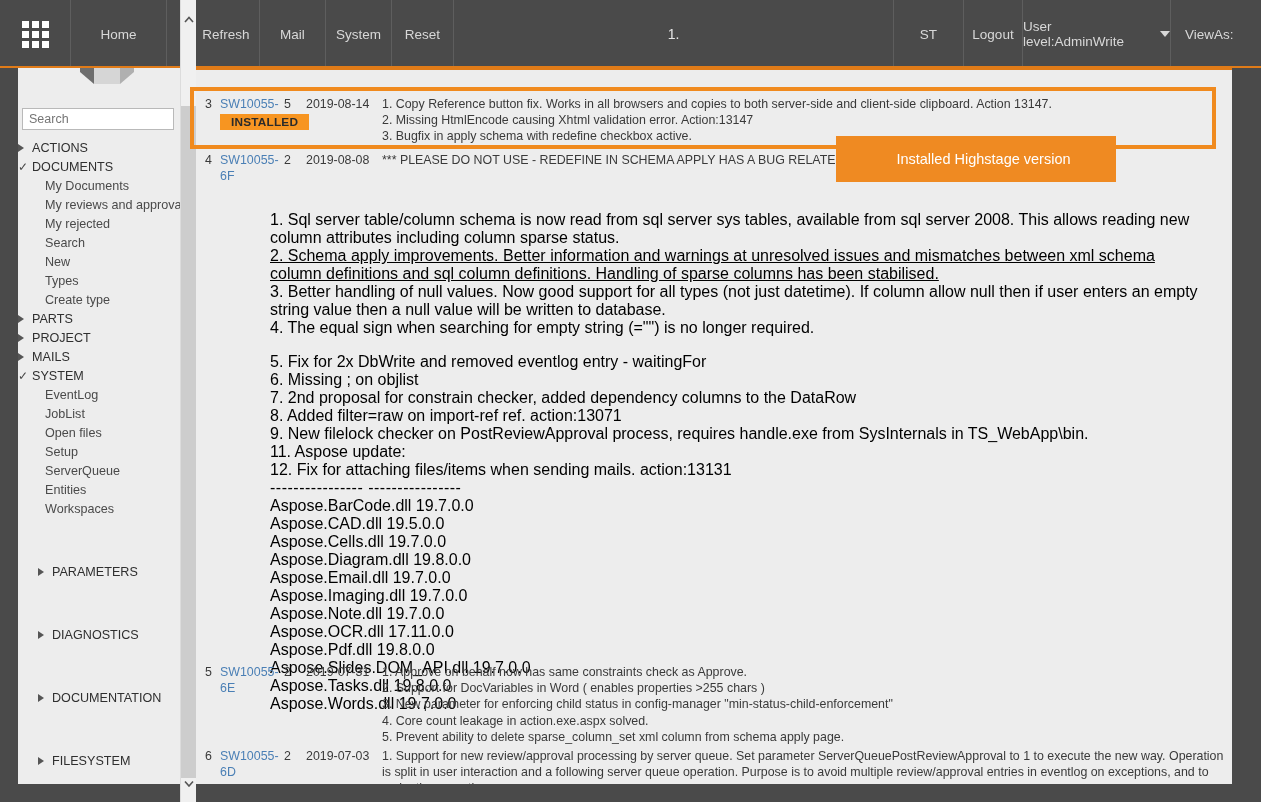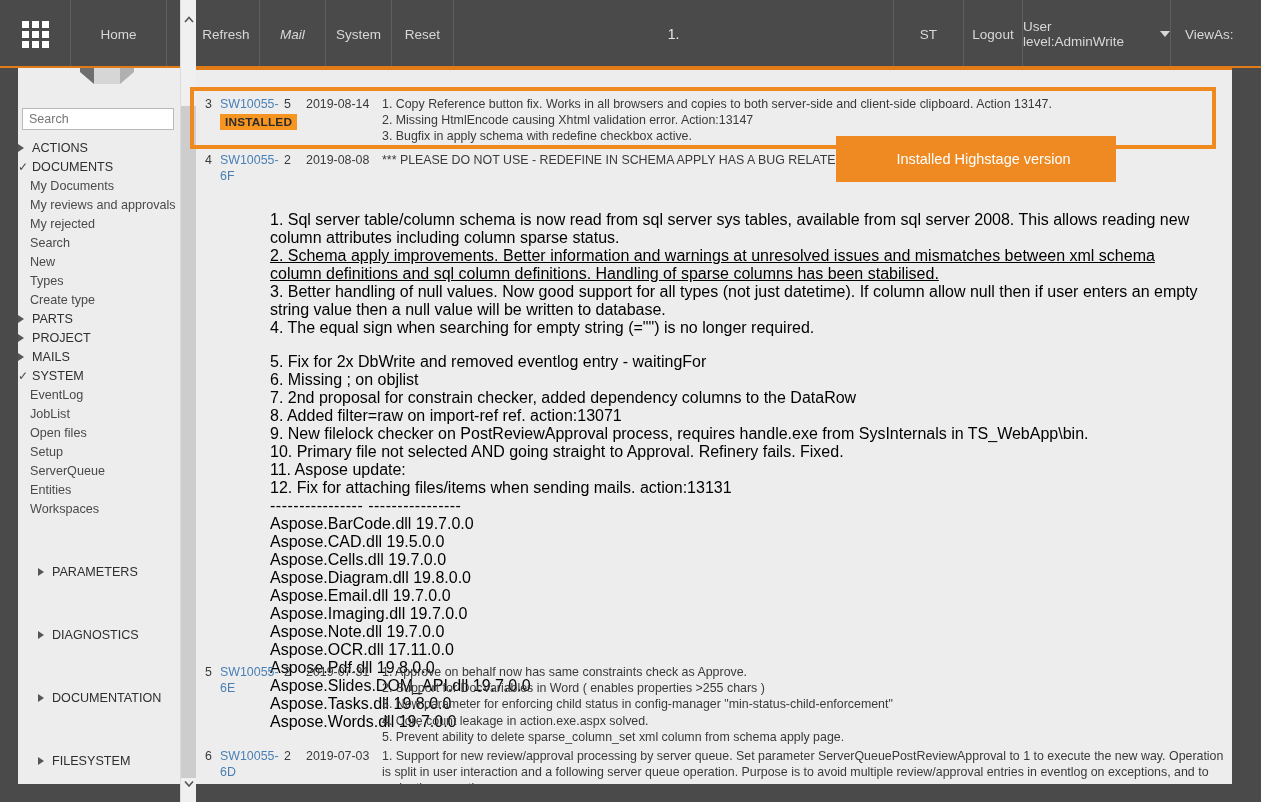--- a/index.html
+++ b/index.html
@@ -22,21 +22,21 @@
     color: #d8d8d8; font-size: 13.5px;
     border-right: 1px solid #5e5e5e;
     height: 68px; position: relative;
   }
   .appgrid { width: 71px; border-right: 1px solid #5e5e5e; }
   .grid-icon { display: grid; grid-template-columns: repeat(3, 7px); grid-gap: 3px; }
   .grid-icon i { display: block; width: 7px; height: 7px; background: #ffffff; }
   .tb-home { width: 96px; }
   .tb-gap  { width: 26px; border-right: none; }
   .tb-refresh { width: 67px; }
-  .tb-mail    { width: 66px; font-style: italic; }
+  .tb-mail    { width: 66px; }
   .tb-system  { width: 66px; }
   .tb-reset   { width: 62px; }
   .tb-title   { flex: 1 1 auto; justify-content: center; font-size: 14px; color: #e6e6e6;
                 border-right: 1px solid #5e5e5e; }
   .tb-st      { width: 70px; }
   .tb-logout  { width: 59px; }
   .tb-user    { width: 148px; gap: 6px; }
   .tb-viewas  { width: 90px; justify-content: flex-start; padding-left: 14px; border-right: none; }
   .chev-d { display: inline-block; width: 0; height: 0;
     border-left: 5px solid transparent; border-right: 5px solid transparent;
@@ -62,21 +62,21 @@
     background: #ffffff; border: 1px solid #b9b9b9;
     font-size: 12.5px; color: #4a4a4a; padding: 0 6px;
     font-family: "Liberation Sans", sans-serif;
   }
   .navlist { position: absolute; left: 0; top: 70px; width: 162px; }
   .navitem {
     display: flex; align-items: center; height: 19px;
     font-size: 12.6px; color: #3f3f3f; white-space: nowrap;
   }
   .navitem.group { padding-left: 14px; color: #2f2f2f; }
-  .navitem.child { padding-left: 12px; color: #4a4a4a; }
+  .navitem.child { padding-left: 27px; color: #4a4a4a; }
   .navitem.child2 { padding-left: 34px; color: #2f2f2f; margin-top: 44px; }
   .navitem.childlbl { padding-left: 43px; color: #6d28d9; }
   .chev-r {
     position: absolute; margin-left: -14px;
     width: 0; height: 0;
     border-top: 4.5px solid transparent; border-bottom: 4.5px solid transparent;
     border-left: 6px solid #555;
   }
   .chev-v {
     position: absolute; margin-left: -16px; width: 9px; height: 9px;
@@ -115,21 +115,21 @@
   .c-id   { width: 72px; padding-left: 8px; flex: 0 0 72px; color: #4a7fb5; }
   .c-rev  { width: 22px; flex: 0 0 22px; }
   .c-date { width: 74px; flex: 0 0 74px; }
   .c-body { flex: 1 1 auto; padding-left: 2px; }
   .c-body .ln { white-space: nowrap; overflow: hidden; }
   .c-body .wrapln { white-space: normal; }
   .indent { padding-left: 74px; }
 
   .badge {
     display: inline-block; background: #f79521; color: #2b2b2b;
-    font-size: 11.8px; font-weight: bold; padding: 1px 5px; margin-top: 2px;
+    font-size: 11.8px; font-weight: bold; padding: 1px 11px; margin-top: 2px;
     letter-spacing: .2px;
   }
 
   .mono-dash { letter-spacing: .5px; }
 
   
   .rowblock { position: absolute; left: 0; width: 1036px; }
   #rowblock-3 { top: 26px; }
   #rowblock-4 { top: 82px; }
   #rowblock-5 { top: 594px; }
@@ -401,21 +401,20 @@
         <div class="wrapln" style="padding-right:16px;margin-top:27px;">1. Sql server table/column schema is now read from sql server sys tables, available from sql server 2008. This allows reading new column attributes including column sparse status.</div>
         <div class="wrapln" style="padding-right:16px;text-decoration:underline;">2. Schema apply improvements. Better information and warnings at unresolved issues and mismatches between xml schema column definitions and sql column definitions. Handling of sparse columns has been stabilised.</div>
         <div class="wrapln" style="padding-right:16px;">3. Better handling of null values. Now good support for all types (not just datetime). If column allow null then if user enters an empty string value then a null value will be written to database.</div>
         <div class="wrapln">4. The equal sign when searching for empty string (="") is no longer required.</div>
         <div style="height:16px;"></div>
         <div class="ln">5. Fix for 2x DbWrite and removed eventlog entry - waitingFor</div>
         <div class="ln">6. Missing ; on objlist</div>
         <div class="ln">7. 2nd proposal for constrain checker, added dependency columns to the DataRow</div>
         <div class="ln">8. Added filter=raw on import-ref ref. action:13071</div>
         <div class="ln">9. New filelock checker on PostReviewApproval process, requires handle.exe from SysInternals in TS_WebApp\bin.</div>
-        <div class="ln">10. Primary file not selected AND going straight to Approval. Refinery fails. Fixed.</div>
         <div class="ln">11. Aspose update:</div>
         <div class="ln">12. Fix for attaching files/items when sending mails. action:13131</div>
         <div class="ln mono-dash">---------------- ----------------</div>
         <div class="ln">Aspose.BarCode.dll 19.7.0.0</div>
         <div class="ln">Aspose.CAD.dll 19.5.0.0</div>
         <div class="ln">Aspose.Cells.dll 19.7.0.0</div>
         <div class="ln">Aspose.Diagram.dll 19.8.0.0</div>
         <div class="ln">Aspose.Email.dll 19.7.0.0</div>
         <div class="ln">Aspose.Imaging.dll 19.7.0.0</div>
         <div class="ln">Aspose.Note.dll 19.7.0.0</div>

